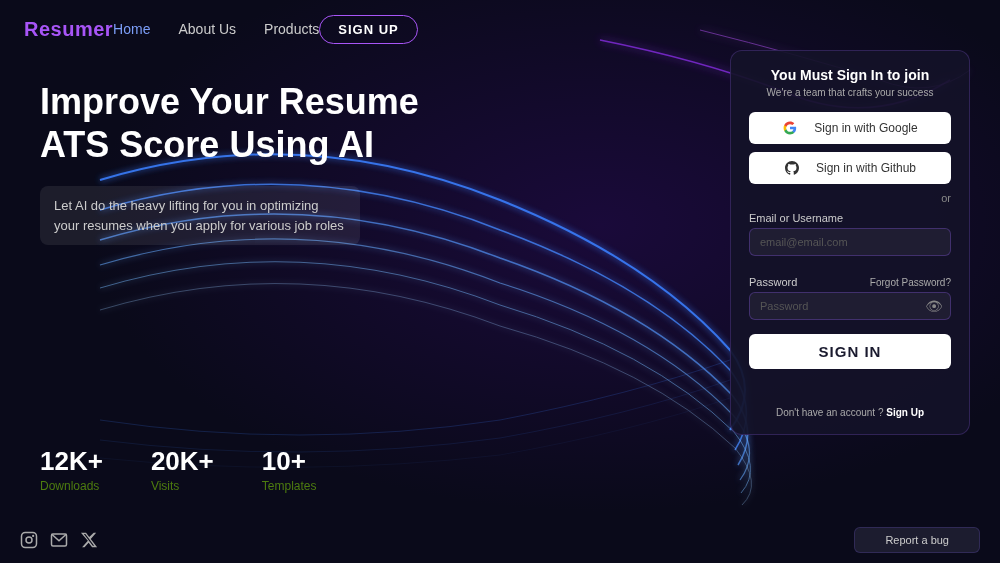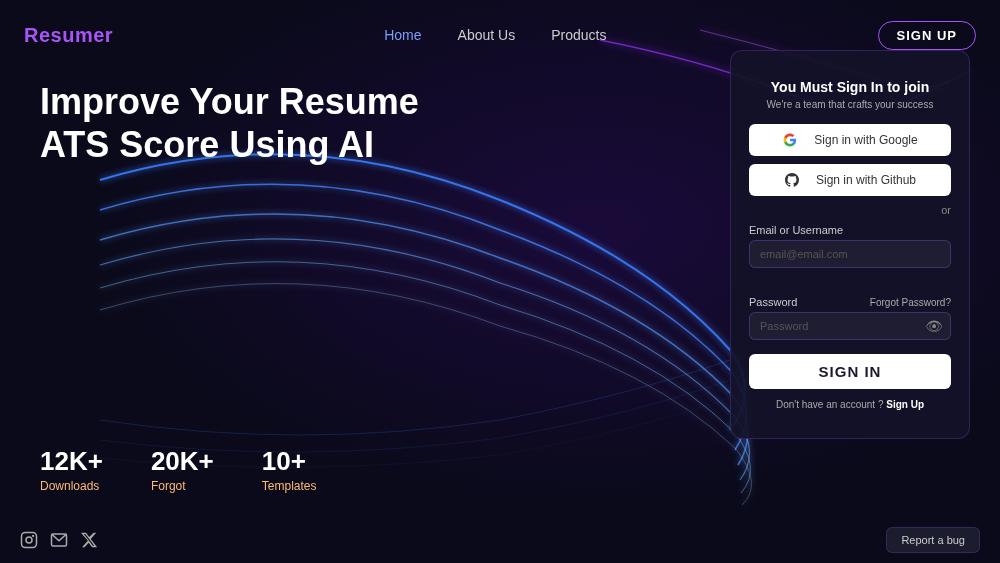--- a/index.html
+++ b/index.html
@@ -28,41 +28,41 @@
       top: 0;
       left: 0;
       width: 100%;
       height: 100%;
       z-index: 1;
     }
 
     
     .navbar {
       position: absolute;
-      top: 14px;
+      top: 8px;
       left: 0;
       right: 0;
       height: 42px;
       display: flex;
       align-items: center;
-      justify-content: space-between;
+      justify-content: flex-start;
       padding: 0 24px;
       z-index: 10;
     }
 
     .logo {
       font-size: 20px;
       font-weight: 700;
       color: #a855f7;
       letter-spacing: 0.5px;
     }
 
     .nav-links {
       display: flex;
-      gap: 36px;
+      gap: 28px;
       align-items: center;
     }
 
     .nav-link {
       font-size: 14px;
       color: #ccc;
       text-decoration: none;
       cursor: pointer;
     }
 
@@ -122,34 +122,34 @@
     .stat-item {}
 
     .stat-number {
       font-size: 26px;
       font-weight: 700;
       color: white;
     }
 
     .stat-label {
       font-size: 12px;
-      color: #fdba74;
+      color: #4d7c0f;
       margin-top: 2px;
     }
 
     
     .signin-card {
       position: absolute;
       top: 50px;
       right: 30px;
       width: 240px;
       background: rgba(20, 18, 40, 0.92);
       border: 1px solid rgba(120, 80, 200, 0.3);
       border-radius: 12px;
-      padding: 28px 18px;
+      padding: 16px 18px;
       z-index: 10;
     }
 
     .signin-title {
       text-align: center;
       font-size: 14px;
       font-weight: 600;
       color: white;
       margin-bottom: 4px;
     }
@@ -201,21 +201,21 @@
     }
 
     .text-input {
       width: 100%;
       background: rgba(255,255,255,0.05);
       border: 1px solid rgba(120,80,200,0.4);
       border-radius: 6px;
       padding: 7px 10px;
       color: #aaa;
       font-size: 11px;
-      margin-bottom: 28px;
+      margin-bottom: 20px;
       outline: none;
     }
 
     .text-input::placeholder {
       color: #555;
     }
 
     .password-row {
       display: flex;
       justify-content: space-between;
@@ -260,20 +260,21 @@
       font-weight: 700;
       cursor: pointer;
       letter-spacing: 1px;
       margin-bottom: 10px;
     }
 
     .no-account {
       text-align: center;
       font-size: 10px;
       color: #aaa;
+      margin-top: 28px;
     }
 
     .signup-link {
       font-weight: 700;
       color: white;
       cursor: pointer;
     }
 
     
     .footer {
@@ -293,21 +294,21 @@
     }
 
     .report-bug {
       position: absolute;
       bottom: 10px;
       right: 20px;
       background: rgba(30,30,50,0.9);
       border: 1px solid rgba(100,80,180,0.3);
       color: #ccc;
       font-size: 11px;
-      padding: 6px 14px;
+      padding: 6px 30px;
       border-radius: 6px;
       cursor: pointer;
       z-index: 5;
     }
 
     
     .google-g {
       width: 14px;
       height: 14px;
     }
@@ -361,30 +362,31 @@
   <div class="nav-links">
     <a class="nav-link active">Home</a>
     <a class="nav-link">About Us</a>
     <a class="nav-link">Products</a>
   </div>
   <button class="signup-btn">SIGN UP</button>
 </nav>
 
 <div class="hero">
   <h1 class="hero-title">Improve Your Resume ATS Score Using AI</h1>
+  <p class="hero-desc">Let AI do the heavy lifting for you in optimizing your resumes when you apply for various job roles</p>
 </div>
 
 <div class="stats">
   <div class="stat-item">
     <div class="stat-number">12K+</div>
     <div class="stat-label">Downloads</div>
   </div>
   <div class="stat-item">
     <div class="stat-number">20K+</div>
-    <div class="stat-label">Forgot</div>
+    <div class="stat-label">Visits</div>
   </div>
   <div class="stat-item">
     <div class="stat-number">10+</div>
     <div class="stat-label">Templates</div>
   </div>
 </div>
 
 <div class="signin-card">
   <div class="signin-title">You Must Sign In to join</div>
   <div class="signin-subtitle">We're a team that crafts your success</div>

